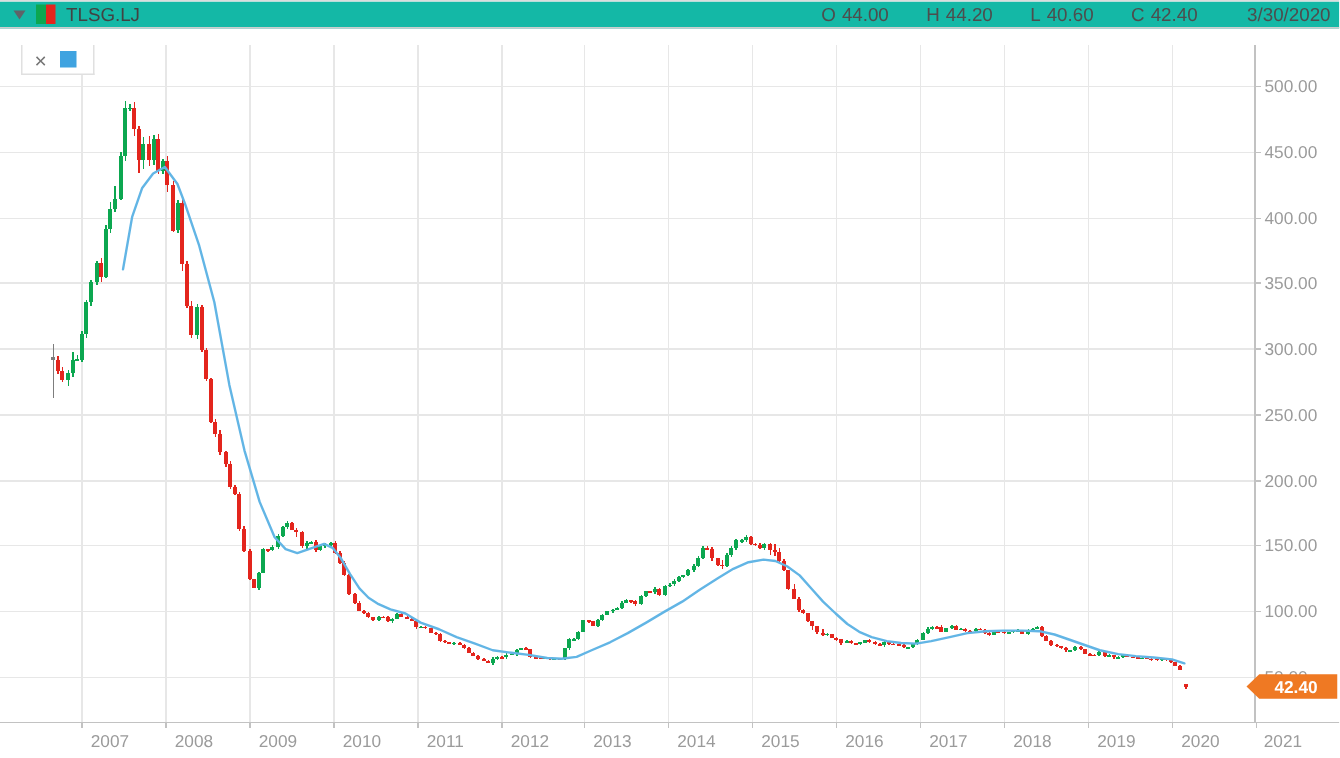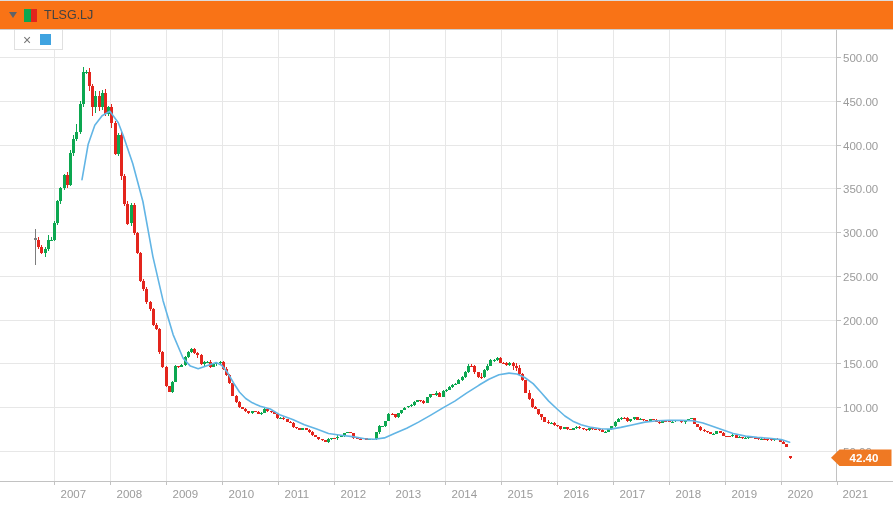--- a/index.html
+++ b/index.html
@@ -3,22 +3,22 @@
 <meta charset="utf-8">
 <style>
   * { box-sizing: border-box; }
   html,body { margin:0; padding:0; background:#ffffff; }
   .app {
     position:relative; width:893px; height:505px; background:#fff;
     font-family:"Liberation Sans", sans-serif; overflow:hidden;
     border-top:1px solid #dcdcdc;
   }
   .chart-header {
-    position:absolute; top:0; left:0; right:0; height:29px;
-    display:flex; background:#f97316;
+    position:absolute; top:0; left:0; right:0; height:18px;
+    display:flex; background:#14b8a6;
     border-bottom:1px solid #cdcdcd; z-index:2;
   }
   .sym-group { display:flex; align-items:center; gap:7px; padding-left:9px; }
   .collapse-arrow {
     width:0; height:0; cursor:pointer;
     border-left:4.5px solid transparent; border-right:4.5px solid transparent;
     border-top:6px solid #5f6368;
   }
   .series-icon { width:13px; height:13px; }
   .symbol-label { font-size:12.5px; color:#424242; }
@@ -43,20 +43,27 @@
 </head>
 <body>
 
 <div class="app">
 
   <div class="chart-header">
     <div class="sym-group">
       <div class="collapse-arrow"></div>
       <div class="series-icon" style="background: linear-gradient(90deg, rgb(12, 167, 80) 0px, rgb(12, 167, 80) 50%, rgb(227, 37, 29) 50%, rgb(227, 37, 29) 100%);"></div>
       <span class="symbol-label">TLSG.LJ</span>
+    </div>
+    <div class="ohlc-group">
+      <span class="ohlc-item"><span>O</span><span class="v">44.00</span></span>
+      <span class="ohlc-item"><span>H</span><span class="v">44.20</span></span>
+      <span class="ohlc-item"><span>L</span><span class="v">40.60</span></span>
+      <span class="ohlc-item"><span>C</span><span class="v">42.40</span></span>
+      <span class="date-label">3/30/2020</span>
     </div>
   </div>
 
   <div class="sma-legend">
     <span class="close-x">×</span>
     <span class="sma-swatch" style="background: rgb(63, 163, 224);"></span>
   </div>
 
   <svg class="chart-canvas" width="893" height="505" viewBox="0 0 893 505">
       <g shape-rendering="crispEdges">

